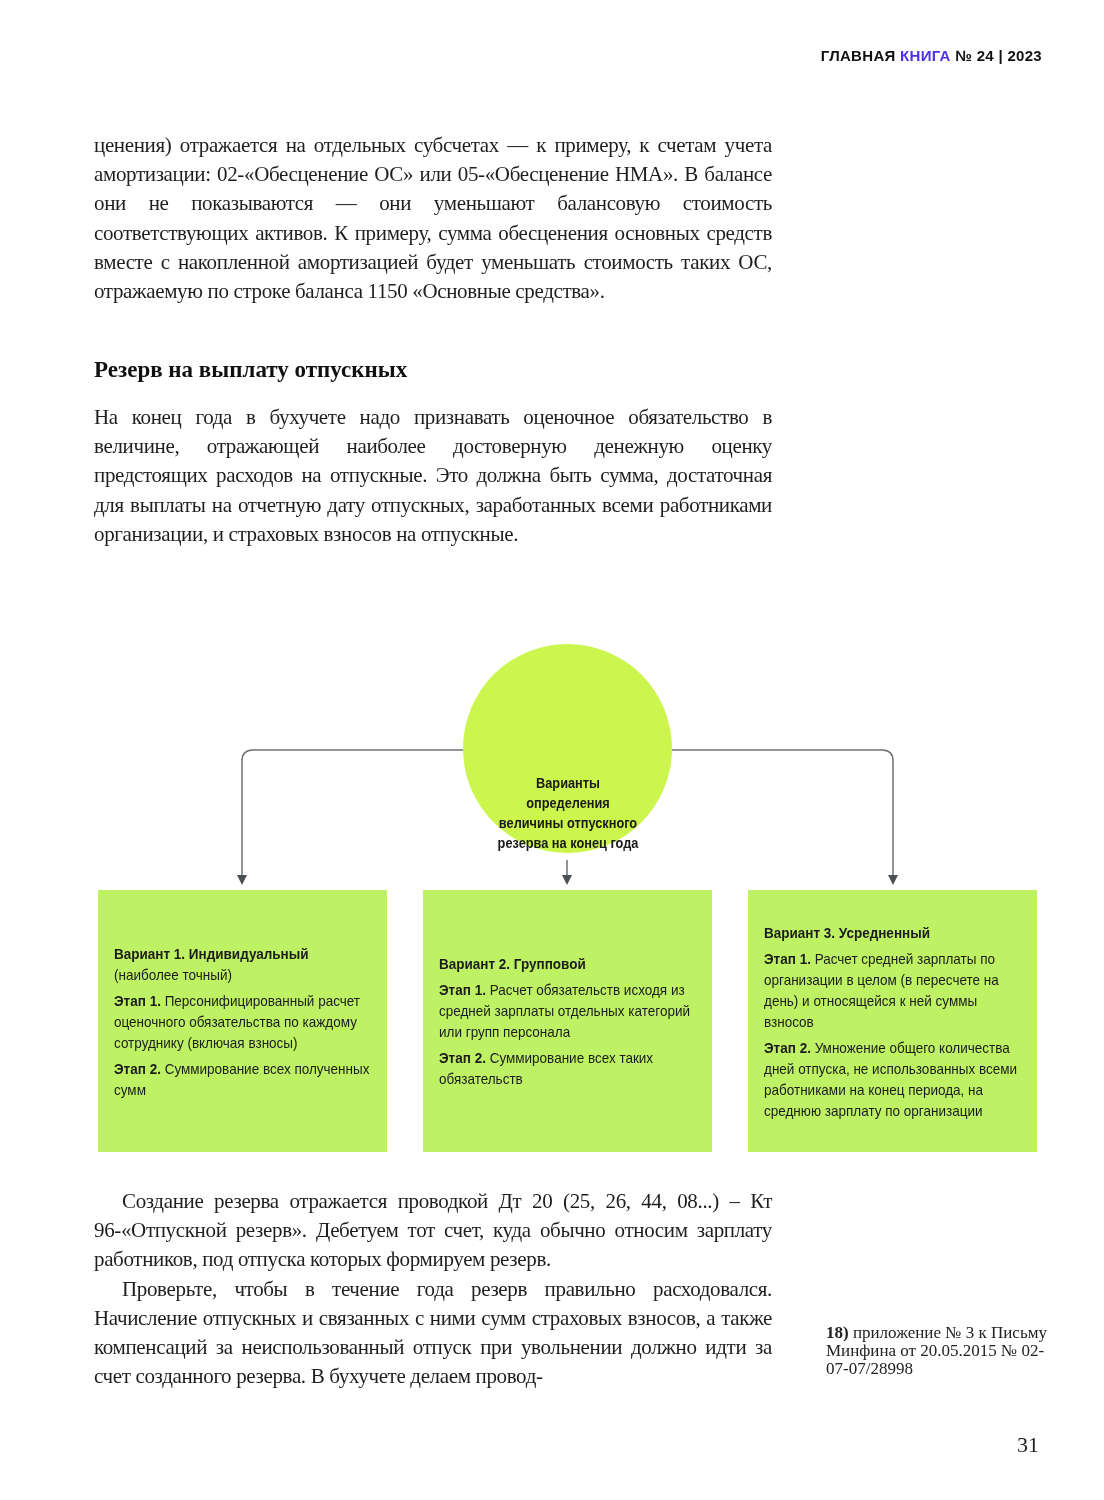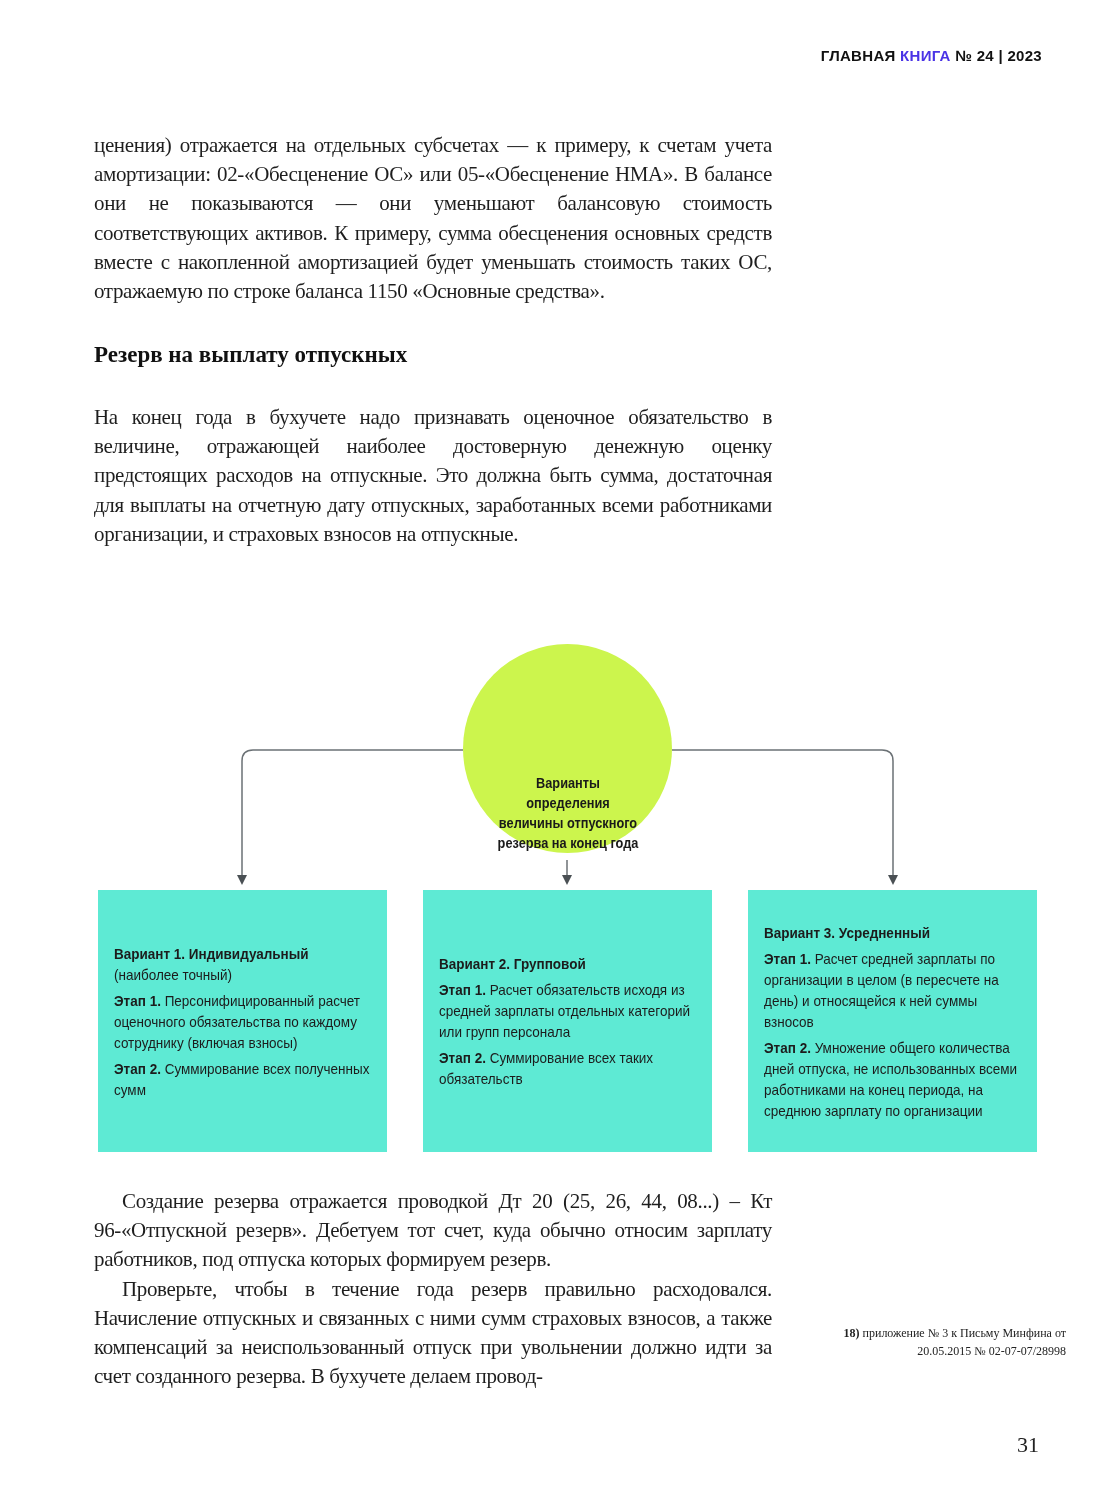--- a/index.html
+++ b/index.html
@@ -15,51 +15,51 @@
   }
   .header .brand-accent { color: #4a33e6; }
   .body-text {
     position: absolute; left: 94px; width: 678px;
     font-size: 21px; line-height: 29.2px; text-align: justify; color: #1e1e1e;
     letter-spacing: -0.35px;
   }
   .body-text p { margin: 0; }
   .body-text p.indent { text-indent: 28px; }
   .section-title {
-    position: absolute; left: 94px; top: 342px;
+    position: absolute; left: 94px; top: 357px;
     font-size: 23px; font-weight: bold; color: #111;
   }
   sup.fn { font-size: 11px; vertical-align: super; line-height: 0; }
 
   .circle {
     position: absolute; left: 463px; top: 644px; width: 209px; height: 209px;
     border-radius: 50%; background: #ccf54d;
     display: flex; align-items: flex-end; justify-content: center; text-align: center;
     font-family: "Liberation Sans", "DejaVu Sans", sans-serif; font-weight: bold;
     font-size: 14.5px; line-height: 20px; color: #1a1a1a;
   }
   .circle span { display: block; width: 170px; transform: scaleX(0.88); }
 
   svg.connectors { position: absolute; left: 0; top: 0; }
 
   .card {
-    position: absolute; top: 890px; height: 262px; background: #5eead4;
+    position: absolute; top: 890px; height: 262px; background: #bef264;
     font-family: "Liberation Sans", "DejaVu Sans", sans-serif;
     font-size: 15px; line-height: 21px; color: #1c1c1c; box-sizing: border-box;
     padding: 0 14px 0 16px;
     display: flex; flex-direction: column; justify-content: center;
   }
   .card .inner { transform: scaleX(0.9); transform-origin: left center; width: 111%; }
   .card .title { font-weight: bold; }
   .card .step { margin-top: 5px; }
   .card .step b { font-weight: bold; }
 
   .footnote {
     position: absolute; left: 826px; top: 1324px; width: 240px;
-    font-size: 12px; line-height: 18px; color: #222; text-align: right;
+    font-size: 17px; line-height: 18px; color: #222;
   }
   .page-num {
     position: absolute; left: 1017px; top: 1432px; font-size: 22px; color: #222;
   }
 </style>
 </head>
 <body>
 
 <div class="header">
   <span>ГЛАВНАЯ</span>

